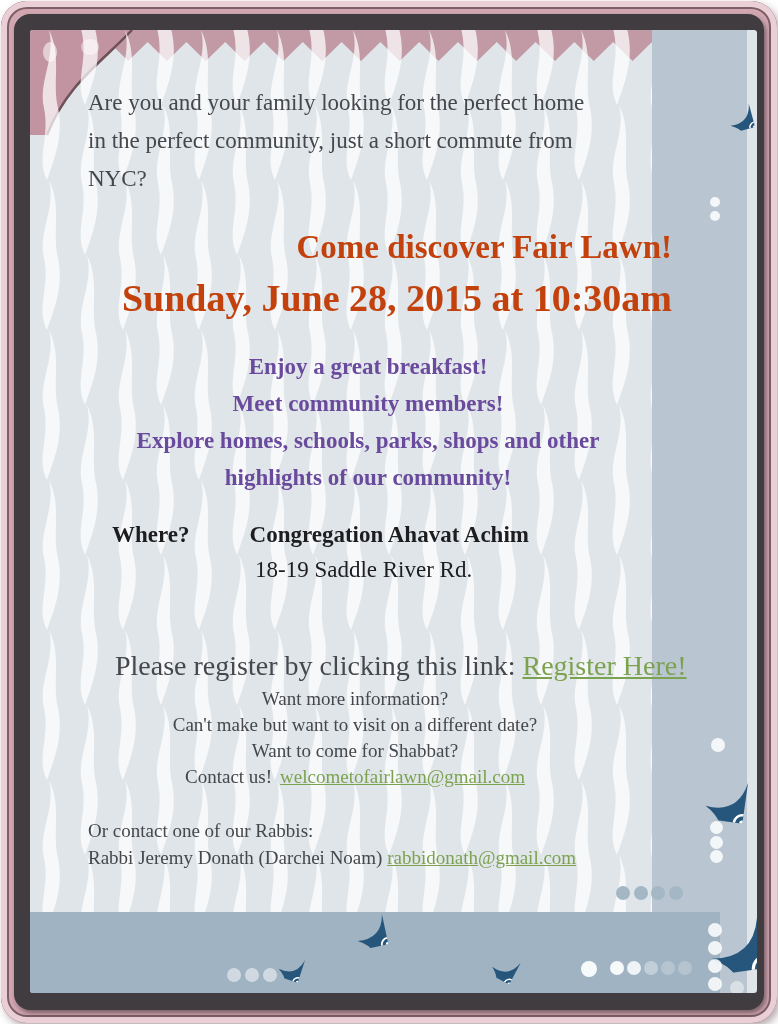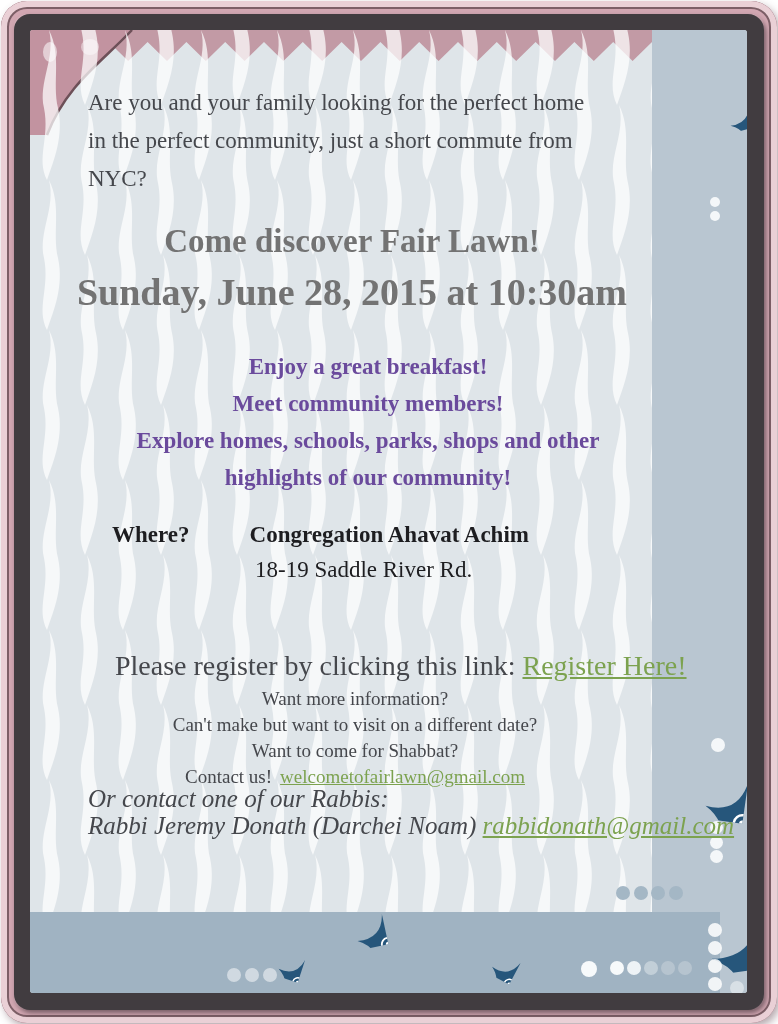--- a/index.html
+++ b/index.html
@@ -13,42 +13,42 @@
     position:absolute;inset:1px;border-radius:26px;background:#d9b3bd;
     box-shadow: inset 0 0 0 6px #ead0d6, inset 0 0 0 8px #7d5f67,
                 inset 0 0 0 13px #d2a7b2, 3px 4px 8px rgba(90,60,70,.45);
   }
   .frame-dark{
     position:absolute;inset:14px;border-radius:16px;background:#413c40;
     box-shadow: 2px 3px 5px rgba(30,20,25,.5);
   }
   .content{
     position:absolute;left:30px;top:30px;width:717px;height:963px;
-    background:#dfe5e9;overflow:hidden;border-radius:3px;
+    background:#dfe5e9;overflow:hidden;border-radius:3px;padding-left:10px;
   }
   .band-right{position:absolute;left:622px;top:0;width:95px;height:963px;background:#b9c6d1;}
   .band-bottom{position:absolute;left:0;top:882px;width:690px;height:81px;background:#a0b3c2;}
   .dot{position:absolute;border-radius:50%;}
   .flower{position:absolute;}
   
   .txt{color:#3f4145;}
   .intro{left:58px;top:54px;width:515px;font-size:23px;line-height:38px;color:#45474c;}
-  .titles{left:2px;top:186px;width:640px;text-align:center;color:#737373;font-weight:bold;}
+  .titles{left:2px;top:192px;width:640px;text-align:right;color:#c2410c;font-weight:bold;}
   .title1{font-size:33px;line-height:50px;}
   .title2{font-size:38px;line-height:52px;}
   .highlights{left:63px;top:318px;width:550px;text-align:center;
               color:#6a4a9c;font-weight:bold;font-size:23px;line-height:37px;}
   .highlights p{margin:0;}
   .where-line1{left:82px;top:492px;font-size:23px;font-weight:bold;color:#1d1d20;}
   .where-venue{margin-left:60px;font-family:Liberation Serif, serif;}
   .where-line2{left:225px;top:527px;font-size:23px;font-weight:normal;color:#1d1d20;}
   .register{left:85px;top:620px;font-size:28px;color:#45474c;}
   .info{left:25px;top:656px;width:600px;text-align:center;font-size:19px;line-height:26px;color:#45474c;}
   .info p{margin:0;}
-  .rabbis{left:58px;top:756px;font-size:25px;line-height:26.5px;color:#45474c;font-style:italic;}
+  .rabbis{left:58px;top:788px;font-size:19px;line-height:26.5px;color:#45474c;}
   .rabbis p{margin:0;}
   a.green{color:#7ca24f;text-decoration:underline;cursor:pointer;}
   .contact-email{margin-left:8px;}
 </style>
 </head>
 <body>
 
 <div class="frame-pink"></div>
 <div class="frame-dark"></div>
 

